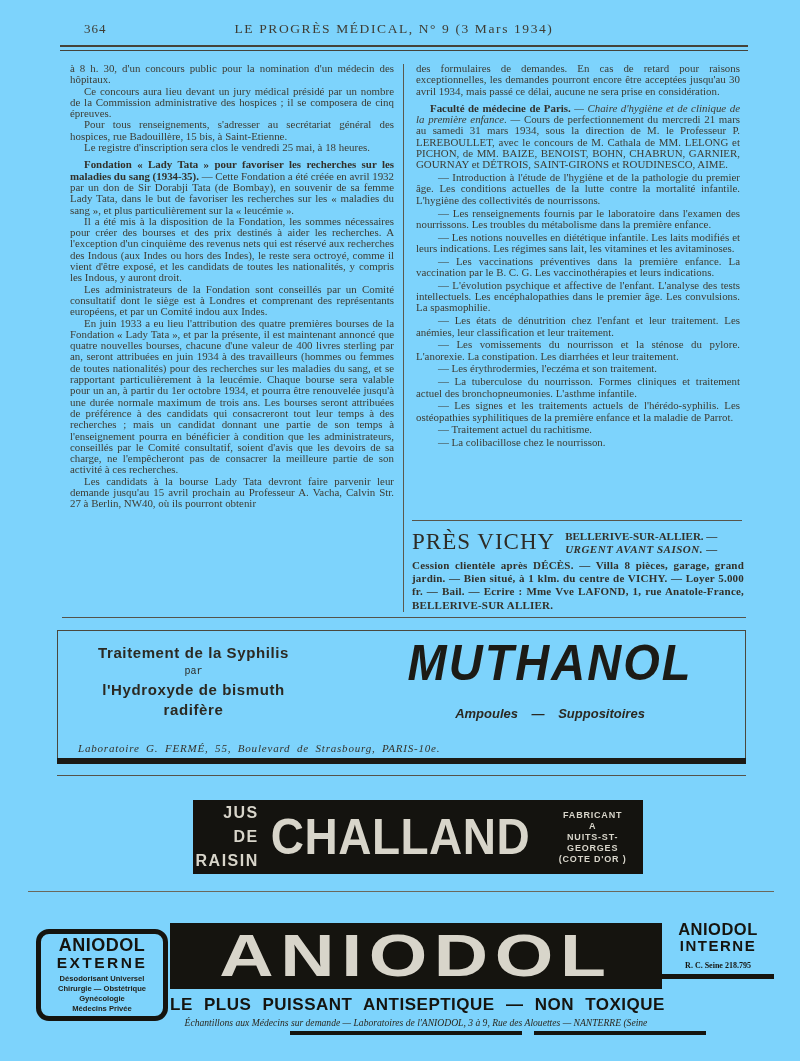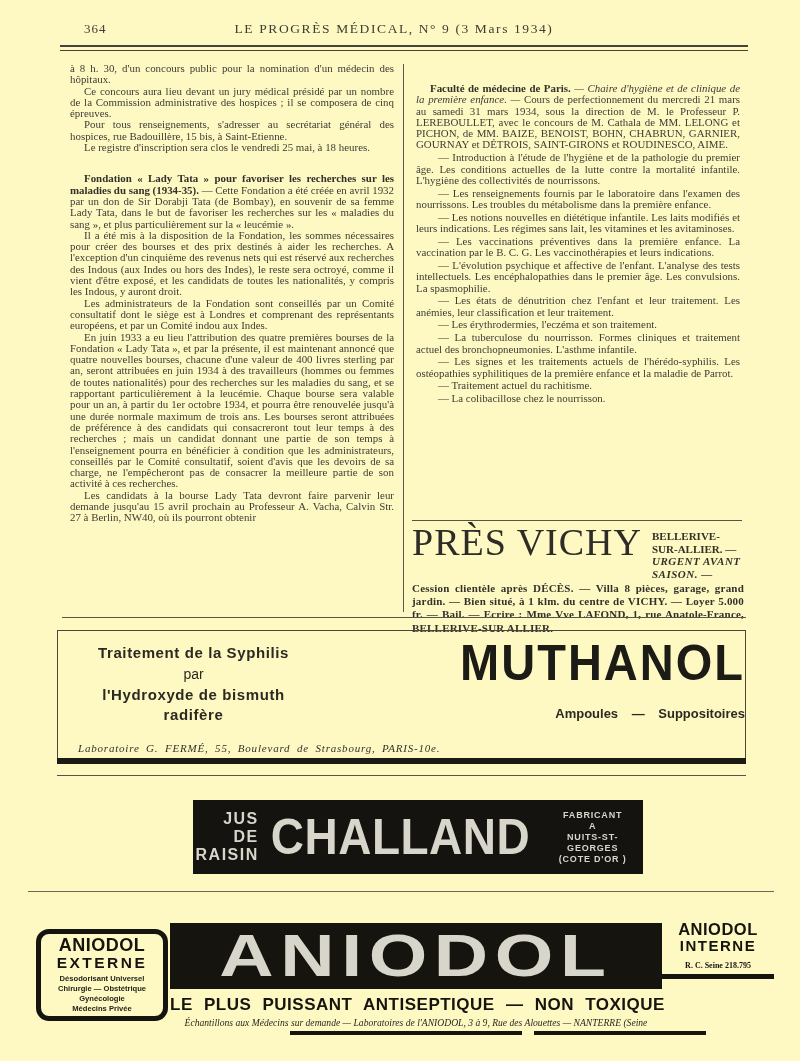--- a/index.html
+++ b/index.html
@@ -1,67 +1,67 @@
 <!DOCTYPE html>
 <html lang="fr"><head>
 <meta charset="utf-8">
 <style>
   html,body{margin:0;padding:0;background:#cfccc2;}
   .page{
     position:relative;width:800px;height:1061px;margin:0 auto;
-    background:#fef9c3;
+    background:#7dd3fc;
     font-family:"Liberation Serif", serif;
     color:#3e3c33;overflow:hidden;
   }
   
   .page-number{position:absolute;left:84px;top:21px;font-size:13px;letter-spacing:1px;}
   .journal-title{position:absolute;left:0;right:12px;top:21px;text-align:center;font-size:13.5px;letter-spacing:1.6px;}
   .header-rule{position:absolute;left:60px;right:52px;top:45px;height:3px;
     border-top:2px solid #45433a;border-bottom:1px solid #45433a;}
   
   .col{position:absolute;top:63px;font-size:10.9px;line-height:11.3px;text-align:justify;}
   .col-left{left:70px;width:324px;}
   .col-right{left:416px;width:324px;}
   .column-divider{position:absolute;left:403px;top:64px;width:1px;height:548px;background:#5b594d;}
   .para{margin:0;text-indent:14px;}
   .para.ni{text-indent:0;}
-  .para.gap{margin-top:20px;}
+  .para.gap{margin-top:6px;}
   .para.dash{text-indent:22px;margin-top:1.5px;}
   .phead{font-weight:700;color:#32302a;}
   .pital{font-style:italic;}
   
   .vichy-rule{position:absolute;left:412px;top:520px;width:330px;height:1px;background:#57554a;}
   .ad-vichy{position:absolute;left:412px;top:527px;width:332px;}
   .vichy-head{display:flex;align-items:flex-start;}
-  .vichy-title{font-size:38px;line-height:30px;letter-spacing:1px;color:#2e2c26;white-space:nowrap;}
+  .vichy-title{font-size:23px;line-height:30px;letter-spacing:1px;color:#2e2c26;white-space:nowrap;}
   .vichy-sub{margin-left:10px;padding-top:3px;font-weight:700;font-size:11px;line-height:12.5px;color:#33312a;}
   .vichy-sub .it{font-style:italic;letter-spacing:0.5px;}
   .vichy-body{margin-top:2px;font-weight:700;font-size:11px;line-height:13.2px;text-align:justify;letter-spacing:0.2px;color:#33312a;}
   
   .rule-1{position:absolute;left:62px;right:54px;top:617px;height:1px;background:#55534a;}
   
   .ad-muthanol{position:absolute;left:57px;right:54px;top:630px;height:127px;
     border:1px solid #4a483e;border-bottom:none;}
   .mu-flex{display:flex;height:100%;gap:26px;}
   .mu-left{width:41%;text-align:center;padding-top:13px;
     font-family:"Liberation Sans", sans-serif;color:#2b2922;}
   .mu-t1,.mu-t3,.mu-t4{font-weight:700;font-size:15px;letter-spacing:0.6px;}
-  .mu-t2{font-family:Liberation Sans, sans-serif;font-size:14px;margin:5px 0 4px;}
+  .mu-t2{font-family:Liberation Mono, monospace;font-size:10px;margin:5px 0 4px;}
   .mu-t4{margin-top:3px;}
-  .mu-right{width:59%;text-align:right;padding-top:4px;font-family:"Liberation Sans", sans-serif;}
+  .mu-right{width:59%;text-align:center;padding-top:4px;font-family:"Liberation Sans", sans-serif;font-style:italic;}
   .mu-brand{font-weight:700;font-size:47px;letter-spacing:2px;color:#1c1b16;transform:scaleY(1.05);}
   .mu-forms{margin-top:16px;font-weight:700;font-size:13px;word-spacing:10px;color:#2b2922;}
   .mu-lab{position:absolute;left:20px;bottom:4px;font-style:italic;font-size:11px;letter-spacing:0.8px;word-spacing:3px;color:#34322a;}
   .bar-thick{position:absolute;left:57px;right:54px;top:758px;height:6px;background:#1b1a15;}
   .rule-2{position:absolute;left:57px;right:54px;top:775px;height:1px;background:#55534a;}
   
   .ad-challand{position:absolute;left:193px;top:800px;width:450px;height:74px;background:#14130f;
     color:#d8d5ca;display:flex;align-items:center;justify-content:center;
     font-family:"Liberation Sans", sans-serif;}
-  .ch-product{text-align:right;font-weight:700;font-size:16px;line-height:18px;letter-spacing:1.5px;}
+  .ch-product{text-align:right;font-weight:700;font-size:16px;line-height:24px;letter-spacing:1.5px;}
   .ch-brand{font-weight:700;font-size:46px;letter-spacing:0.5px;margin:0 12px;transform:scaleY(1.08);}
   .ch-maker{text-align:center;font-weight:700;font-size:9px;line-height:11px;letter-spacing:0.8px;}
   .rule-3{position:absolute;left:28px;right:26px;top:891px;height:1px;background:#6a685c;}
   
   .ad-aniodol{position:absolute;left:28px;top:903px;width:746px;height:152px;
     font-family:"Liberation Sans", sans-serif;color:#15140f;}
   .an-externe{position:absolute;left:8px;top:26px;width:122px;height:80px;
     border:5px solid #15140f;border-radius:13px;text-align:center;padding-top:2px;}
   .an-ex-t1{font-weight:700;font-size:18px;line-height:19px;letter-spacing:0.5px;}
   .an-ex-t2{font-weight:700;font-size:15.5px;line-height:16px;letter-spacing:2.5px;}
@@ -100,27 +100,29 @@
     <p class="para gap"><span class="phead">Fondation « Lady Tata » pour favoriser les recherches sur les maladies du sang (1934-35).</span><span> — Cette Fondation a été créée en avril 1932 par un don de Sir Dorabji Tata (de Bombay), en souvenir de sa femme Lady Tata, dans le but de favoriser les recherches sur les « maladies du sang », et plus particulièrement sur la « leucémie ».</span></p>
     <p class="para">Il a été mis à la disposition de la Fondation, les sommes nécessaires pour créer des bourses et des prix destinés à aider les recherches. A l'exception d'un cinquième des revenus nets qui est réservé aux recherches des Indous (aux Indes ou hors des Indes), le reste sera octroyé, comme il vient d'être exposé, et les candidats de toutes les nationalités, y compris les Indous, y auront droit.</p>
     <p class="para">Les administrateurs de la Fondation sont conseillés par un Comité consultatif dont le siège est à Londres et comprenant des représentants européens, et par un Comité indou aux Indes.</p>
     <p class="para">En juin 1933 a eu lieu l'attribution des quatre premières bourses de la Fondation « Lady Tata », et par la présente, il est maintenant annoncé que quatre nouvelles bourses, chacune d'une valeur de 400 livres sterling par an, seront attribuées en juin 1934 à des travailleurs (hommes ou femmes de toutes nationalités) pour des recherches sur les maladies du sang, et se rapportant particulièrement à la leucémie. Chaque bourse sera valable pour un an, à partir du 1er octobre 1934, et pourra être renouvelée jusqu'à une durée normale maximum de trois ans. Les bourses seront attribuées de préférence à des candidats qui consacreront tout leur temps à des recherches ; mais un candidat donnant une partie de son temps à l'enseignement pourra en bénéficier à condition que les administrateurs, conseillés par le Comité consultatif, soient d'avis que les devoirs de sa charge, ne l'empêcheront pas de consacrer la meilleure partie de son activité à ces recherches.</p>
     <p class="para">Les candidats à la bourse Lady Tata devront faire parvenir leur demande jusqu'au 15 avril prochain au Professeur A. Vacha, Calvin Str. 27 à Berlin, NW40, où ils pourront obtenir</p>
   </div>
 
   <div class="column-divider"></div>
 
   <div class="col col-right">
+    <p class="para ni">des formulaires de demandes. En cas de retard pour raisons exceptionnelles, les demandes pourront encore être acceptées jusqu'au 30 avril 1934, mais passé ce délai, aucune ne sera prise en considération.</p>
     <p class="para gap"><span class="phead">Faculté de médecine de Paris.</span><span class="pital"> — Chaire d'hygiène et de clinique de la première enfance. — </span><span>Cours de perfectionnement du mercredi 21 mars au samedi 31 mars 1934, sous la direction de M. le Professeur P. LEREBOULLET, avec le concours de M. Cathala de MM. LELONG et PICHON, de MM. BAIZE, BENOIST, BOHN, CHABRUN, GARNIER, GOURNAY et DÉTROIS, SAINT-GIRONS et ROUDINESCO, AIME.</span></p>
     <p class="para dash gap">— Introduction à l'étude de l'hygiène et de la pathologie du premier âge. Les conditions actuelles de la lutte contre la mortalité infantile. L'hygiène des collectivités de nourrissons.</p>
     <p class="para dash">— Les renseignements fournis par le laboratoire dans l'examen des nourrissons. Les troubles du métabolisme dans la première enfance.</p>
     <p class="para dash">— Les notions nouvelles en diététique infantile. Les laits modifiés et leurs indications. Les régimes sans lait, les vitamines et les avitaminoses.</p>
     <p class="para dash">— Les vaccinations préventives dans la première enfance. La vaccination par le B. C. G. Les vaccinothérapies et leurs indications.</p>
     <p class="para dash">— L'évolution psychique et affective de l'enfant. L'analyse des tests intellectuels. Les encéphalopathies dans le premier âge. Les convulsions. La spasmophilie.</p>
     <p class="para dash">— Les états de dénutrition chez l'enfant et leur traitement. Les anémies, leur classification et leur traitement.</p>
+    <p class="para dash">— Les vomissements du nourrisson et la sténose du pylore. L'anorexie. La constipation. Les diarrhées et leur traitement.</p>
     <p class="para dash">— Les érythrodermies, l'eczéma et son traitement.</p>
     <p class="para dash">— La tuberculose du nourrisson. Formes cliniques et traitement actuel des bronchopneumonies. L'asthme infantile.</p>
     <p class="para dash">— Les signes et les traitements actuels de l'hérédo-syphilis. Les ostéopathies syphilitiques de la première enfance et la maladie de Parrot.</p>
     <p class="para dash">— Traitement actuel du rachitisme.</p>
     <p class="para dash">— La colibacillose chez le nourrisson.</p>
   </div>
 
   <div class="vichy-rule"></div>
   <div class="ad-vichy">
     <div class="vichy-head">

